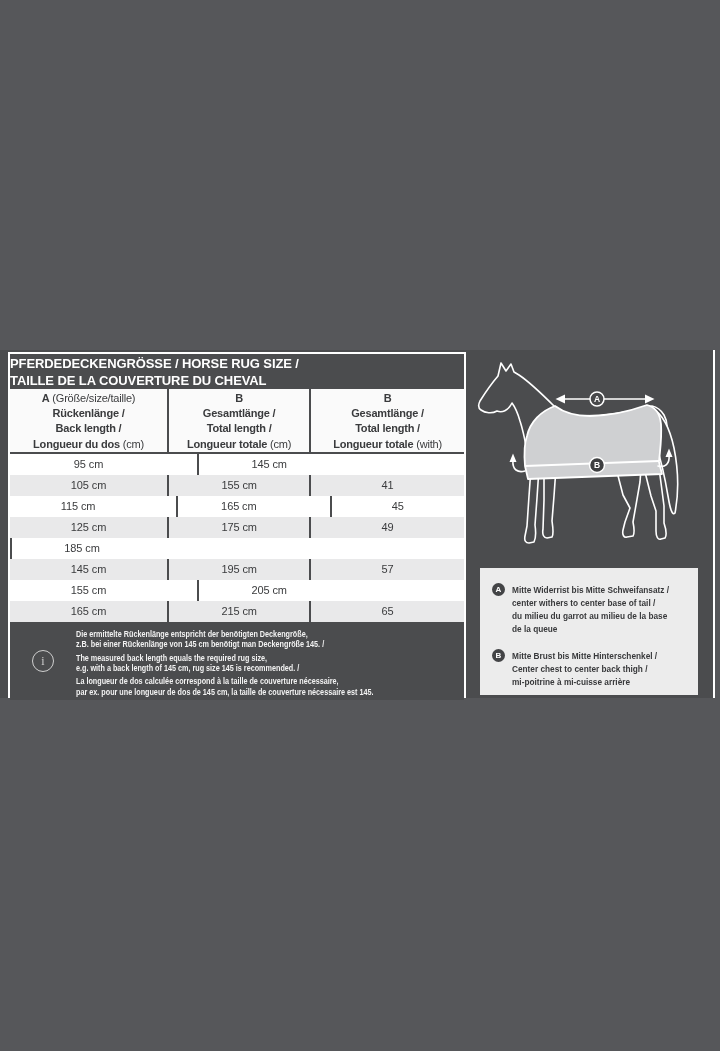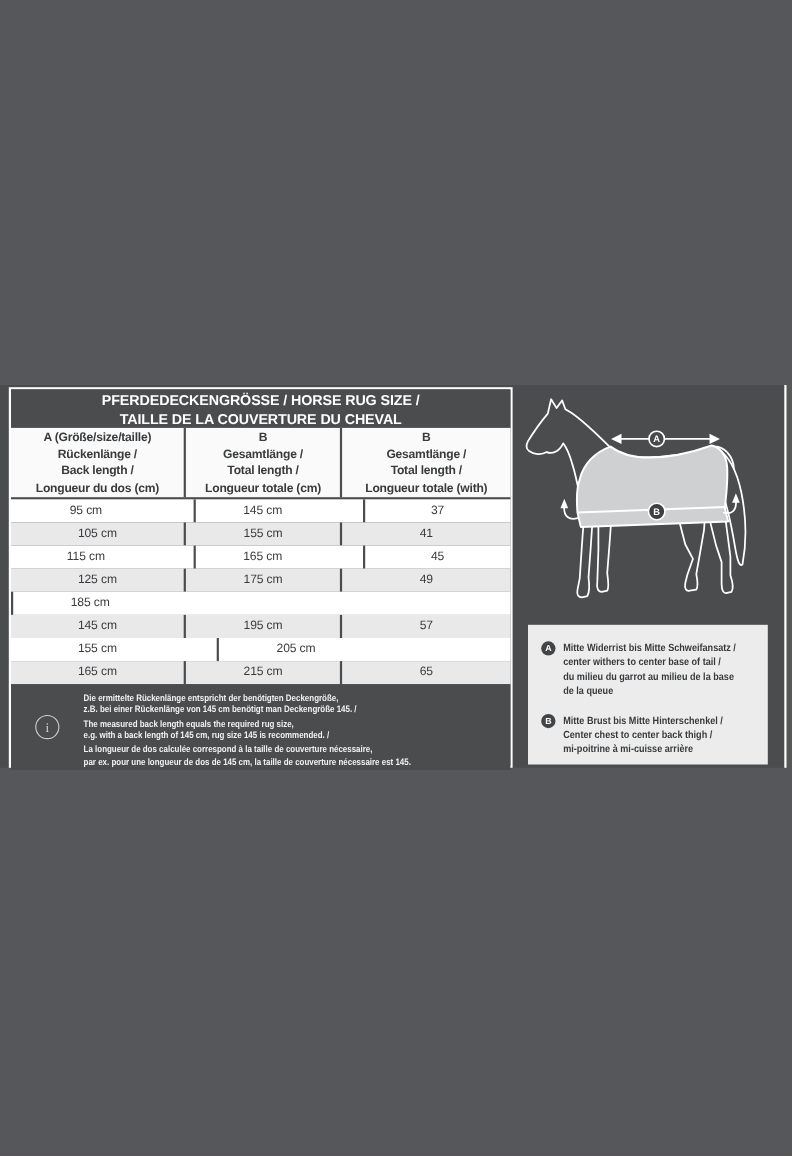--- a/index.html
+++ b/index.html
@@ -14,33 +14,33 @@
 
   
   .size-table{
     position:absolute;left:8px;top:352px;width:458px;height:346px;
     border:2px solid #ffffff;box-sizing:border-box;
     display:flex;flex-direction:column;background:#4B4C4E;
   }
   .tbl-title{
     height:36px;background:#4B4C4E;color:#fff;
     font-weight:bold;font-size:13px;line-height:16.5px;letter-spacing:-0.1px;
-    text-align:center;padding-top:2px;box-sizing:border-box;
+    padding-top:2px;box-sizing:border-box;
   }
   .thead{
     height:67px;background:#fafafa;display:flex;box-sizing:border-box;
     border-bottom:2px solid #4B4C4E;color:#3A3B3D;text-align:center;
     font-size:11px;line-height:15.2px;
   }
   .c1{width:34.6%;}
   .c2{width:31.3%;border-left:2px solid #4B4C4E;}
   .c3{width:34.1%;border-left:2px solid #4B4C4E;}
   .th-cell{box-sizing:border-box;padding-top:2px;letter-spacing:-0.2px;}
   .th-cell b{font-weight:bold;}
-  .th-cell .reg{font-weight:bold;}
+  .th-cell .reg{font-weight:normal;}
   .tbody{display:flex;flex-direction:column;}
   .tr{display:flex;height:21px;}
   .tr.odd{background:#ffffff;gap:30px;}
   .tr.even{background:#E9E9EA;}
   .td{
     box-sizing:border-box;text-align:center;color:#3A3B3D;
     font-size:11px;line-height:21px;letter-spacing:-0.1px;
   }
   .tnote{flex:1;background:#4B4C4E;display:flex;color:#F2F2F2;}
   .note-icon-col{width:66px;display:flex;align-items:center;justify-content:center;flex:0 0 auto;}
@@ -103,21 +103,20 @@
         <div><b>B</b><span class="reg"></span></div>
         <div style="font-weight: bold;">Gesamtlänge /</div>
         <div style="font-weight: bold;">Total length /</div>
         <div><b>Longueur totale</b><span class="reg"> (with)</span></div>
       </div>
     </div>
   <div class="tbody">
       <div class="tr odd">
         <div class="td c1">95 cm</div>
         <div class="td c2">145 cm</div>
-        <div class="td c3">37</div>
       </div>
       <div class="tr even">
         <div class="td c1">105 cm</div>
         <div class="td c2">155 cm</div>
         <div class="td c3">41</div>
       </div>
       <div class="tr odd">
         <div class="td c1">115 cm</div>
         <div class="td c2">165 cm</div>
         <div class="td c3">45</div>

